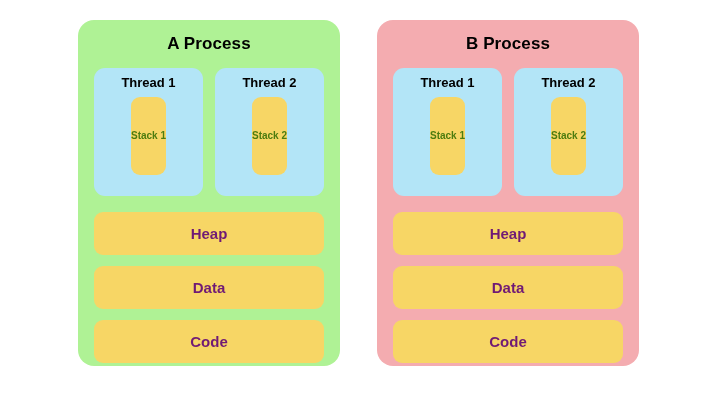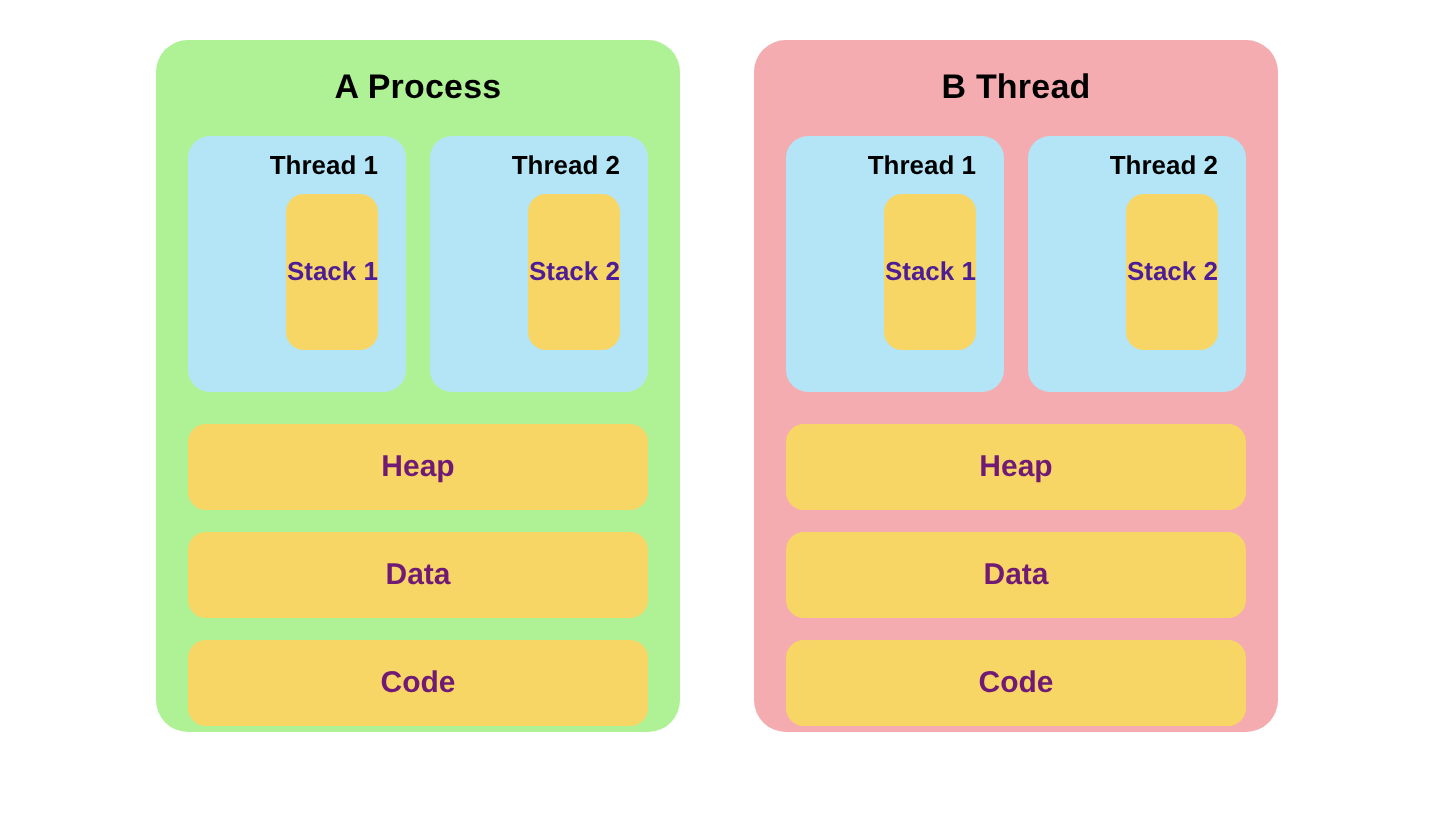--- a/index.html
+++ b/index.html
@@ -61,21 +61,21 @@
 
   .thread {
     flex: 1 1 0;
     height: 128px;
     box-sizing: border-box;
     background: #B3E5F7;
     border-radius: 11px;
     padding: 7px 14px 21px 14px;
     display: flex;
     flex-direction: column;
-    align-items: flex-end;
+    align-items: center;
   }
 
   .thread-title {
     text-align: center;
     font-size: 13px;
     font-weight: bold;
     color: #000000;
     line-height: 16px;
     margin: 0 0 6px 0;
     user-select: none;
@@ -84,23 +84,23 @@
   .stack {
     flex: 1 1 auto;
     background: #F7D665;
     border-radius: 9px;
     display: flex;
     align-items: center;
     justify-content: center;
   }
 
   .stack-label {
-    font-size: 13px;
-    font-weight: bold;
-    color: #4c1d95;
+    font-size: 10px;
+    font-weight: bold;
+    color: #4d7c0f;
     line-height: 16px;
     user-select: none;
   }
 
   
   .segments {
     display: flex;
     flex-direction: column;
     gap: 11px;
   }
@@ -158,21 +158,21 @@
       </div>
       <div class="segment">
         <span class="segment-label">Code</span>
       </div>
     </div>
 
   </div>
 
   <div class="process process--b">
 
-    <div class="process-title">B Thread</div>
+    <div class="process-title">B Process</div>
 
     <div class="threads-row">
 
       <div class="thread">
         <div class="thread-title">Thread 1</div>
         <div class="stack">
           <span class="stack-label">Stack 1</span>
         </div>
       </div>
 

